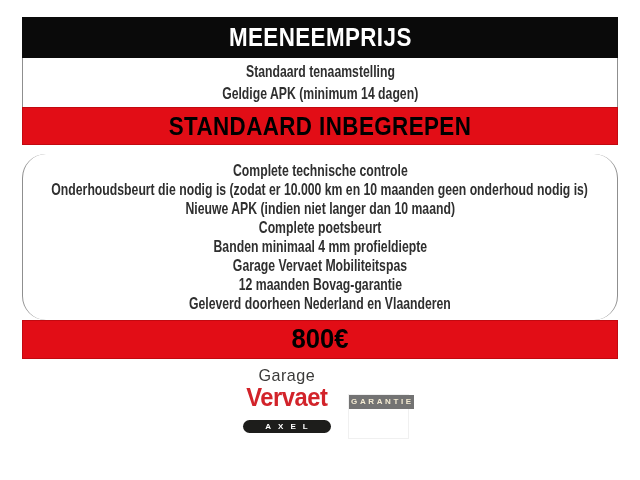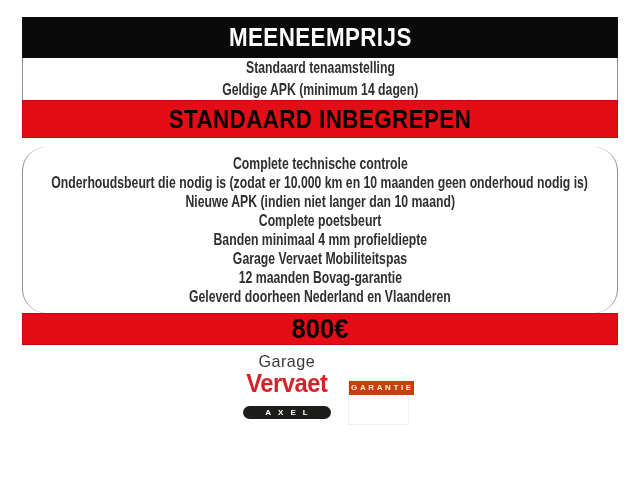--- a/index.html
+++ b/index.html
@@ -25,38 +25,38 @@
     display:flex;align-items:center;justify-content:center;
     overflow:hidden;
   }
   .banner-black{background:var(--black);color:#ffffff;}
   .banner-red{
     background:var(--red);color:#000000;
     box-shadow:inset 0 0 0 1px rgba(100,0,0,0.25);
   }
   .h-41{height:41px;}
   .h-38{height:38px;}
-  .h-39{height:32px;}
+  .h-39{height:39px;}
   .banner-title{
     font-weight:bold;font-size:26px;white-space:nowrap;
     transform:scaleX(0.86);letter-spacing:0.5px;
   }
   .price-text{
     font-weight:bold;font-size:27px;white-space:nowrap;
     transform:scaleX(0.95);
   }
   .whitebox{
     background:#ffffff;
     border-left:1px solid var(--border-gray);
     border-right:1px solid var(--border-gray);
     display:flex;flex-direction:column;
     align-items:center;justify-content:center;
     overflow:hidden;
   }
-  .box-1{height:42px;}
+  .box-1{height:49px;}
   .box-2{height:166px;border-radius:24px;}
   .line{
     white-space:nowrap;
     font-weight:bold;
     color:var(--text);
     font-size:17px;
     transform:scaleX(0.72);
   }
   .box-1 .line{line-height:22px;}
   .box-2 .line{line-height:19px;}
@@ -109,21 +109,21 @@
   .bovag-red{
     position:absolute;top:0;right:0;height:100%;width:42%;
     background:var(--red);
     -webkit-clip-path:polygon(10% 0,100% 0,100% 100%,38% 100%);
     clip-path:polygon(10% 0,100% 0,100% 100%,38% 100%);
     display:flex;align-items:center;justify-content:flex-end;
     padding-right:2px;
   }
   .bovag-check{width:17px;height:15px;}
   .bovag-bottom{
-    height:14px;background:#c2410c;
+    height:14px;background:#737373;
     display:flex;align-items:flex-end;justify-content:center;
   }
   .bovag-garantie{
     color:var(--cream);font-weight:bold;font-size:8px;
     letter-spacing:2.6px;padding-left:2.6px;line-height:14px;
     white-space:nowrap;
   }
 </style>
 </head>
 <body>

